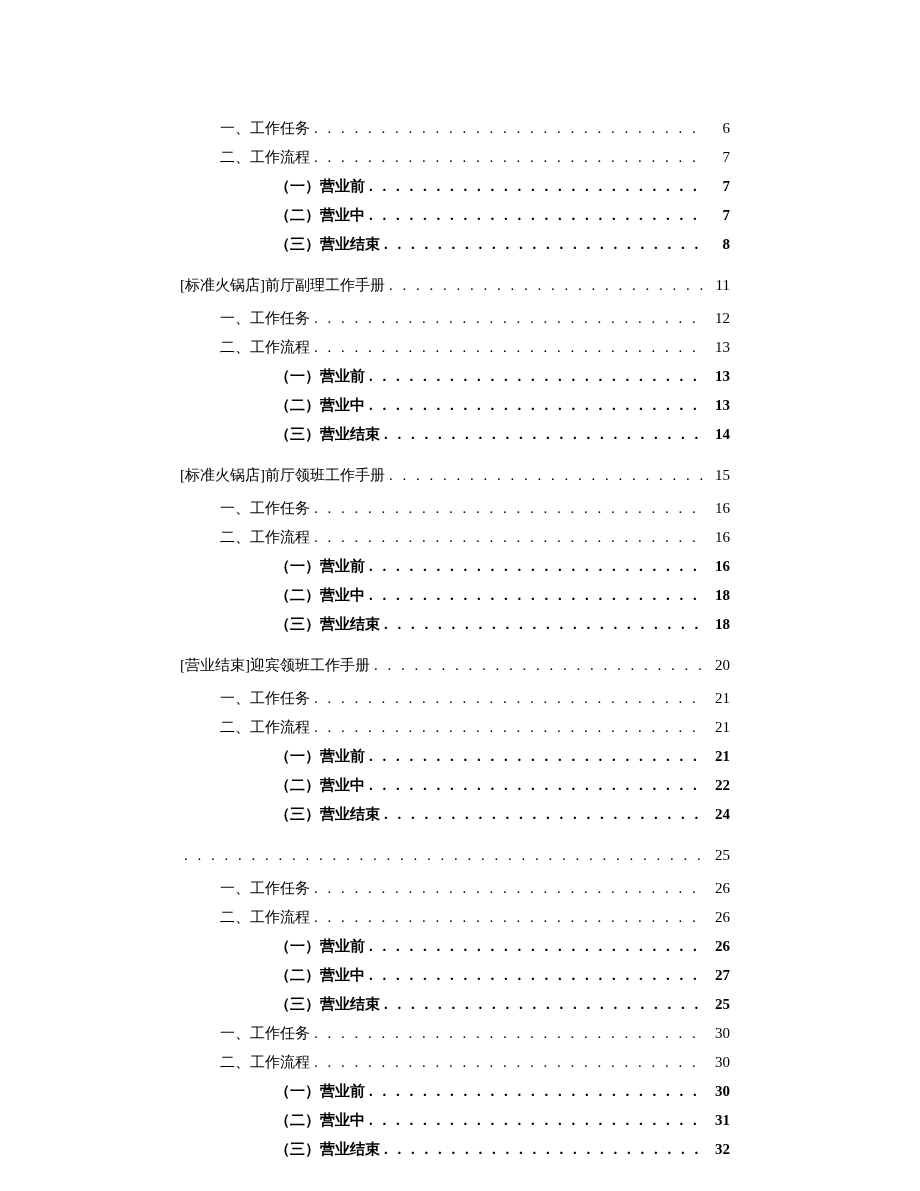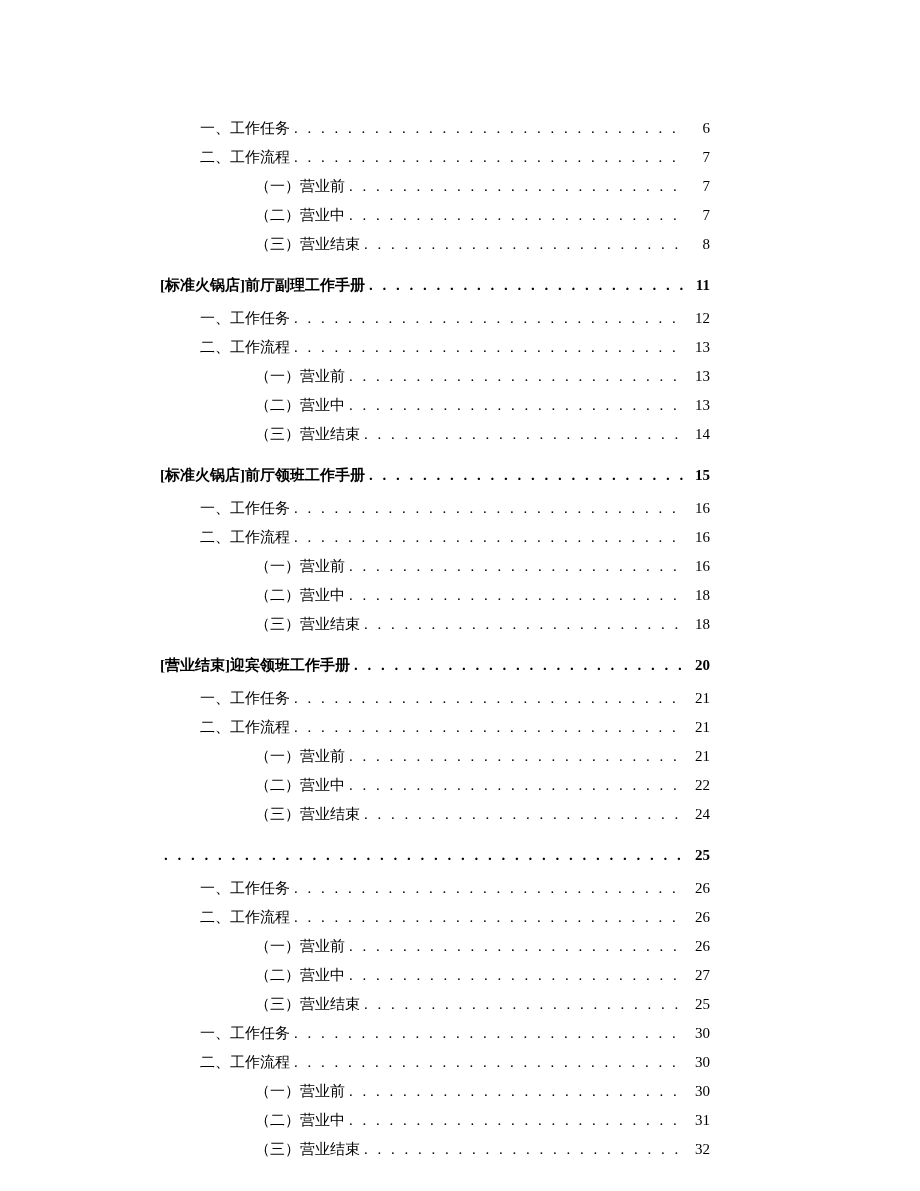--- a/index.html
+++ b/index.html
@@ -9,20 +9,21 @@
     font-family: "SimSun", "宋体", serif;
     font-size: 15px;
     color: #000;
   }
   .page {
     width: 788px;
     height: 1191px;
     position: relative;
     box-sizing: border-box;
     padding: 115px 78px 0 115px;
+    margin-left: 20px;
   }
   .toc {
     width: 100%;
   }
   .toc-entry {
     display: flex;
     align-items: baseline;
     white-space: nowrap;
     line-height: 1.8;
     margin-bottom: 2px;
@@ -39,29 +40,30 @@
   .toc-dots::after {
     content: ". . . . . . . . . . . . . . . . . . . . . . . . . . . . . . . . . . . . . . . . . . . . . . . . . . . . . . . . . . . . . . . . . . . . . . . . . . . . . . . . . . . . . . . . . . . . . . . . . . . . . . . . . . . . . . . . . . . . . .";
   }
   .toc-page {
     flex: 0 0 auto;
     text-align: right;
     min-width: 20px;
   }
   .level-1 {
     padding-left: 45px;
-    font-weight: bold;
+    font-weight: normal;
     margin-top: 14px;
     margin-bottom: 6px;
   }
   .level-2 {
     padding-left: 85px;
   }
   .level-3 {
     padding-left: 140px;
+    font-weight: bold;
   }
 </style>
 </head>
 <body>
 
 <div class="page">
   <div class="toc" id="toc-container">
       <div class="toc-entry level-2">
         <span class="toc-label">一、工作任务</span>
         <span class="toc-dots"></span>

